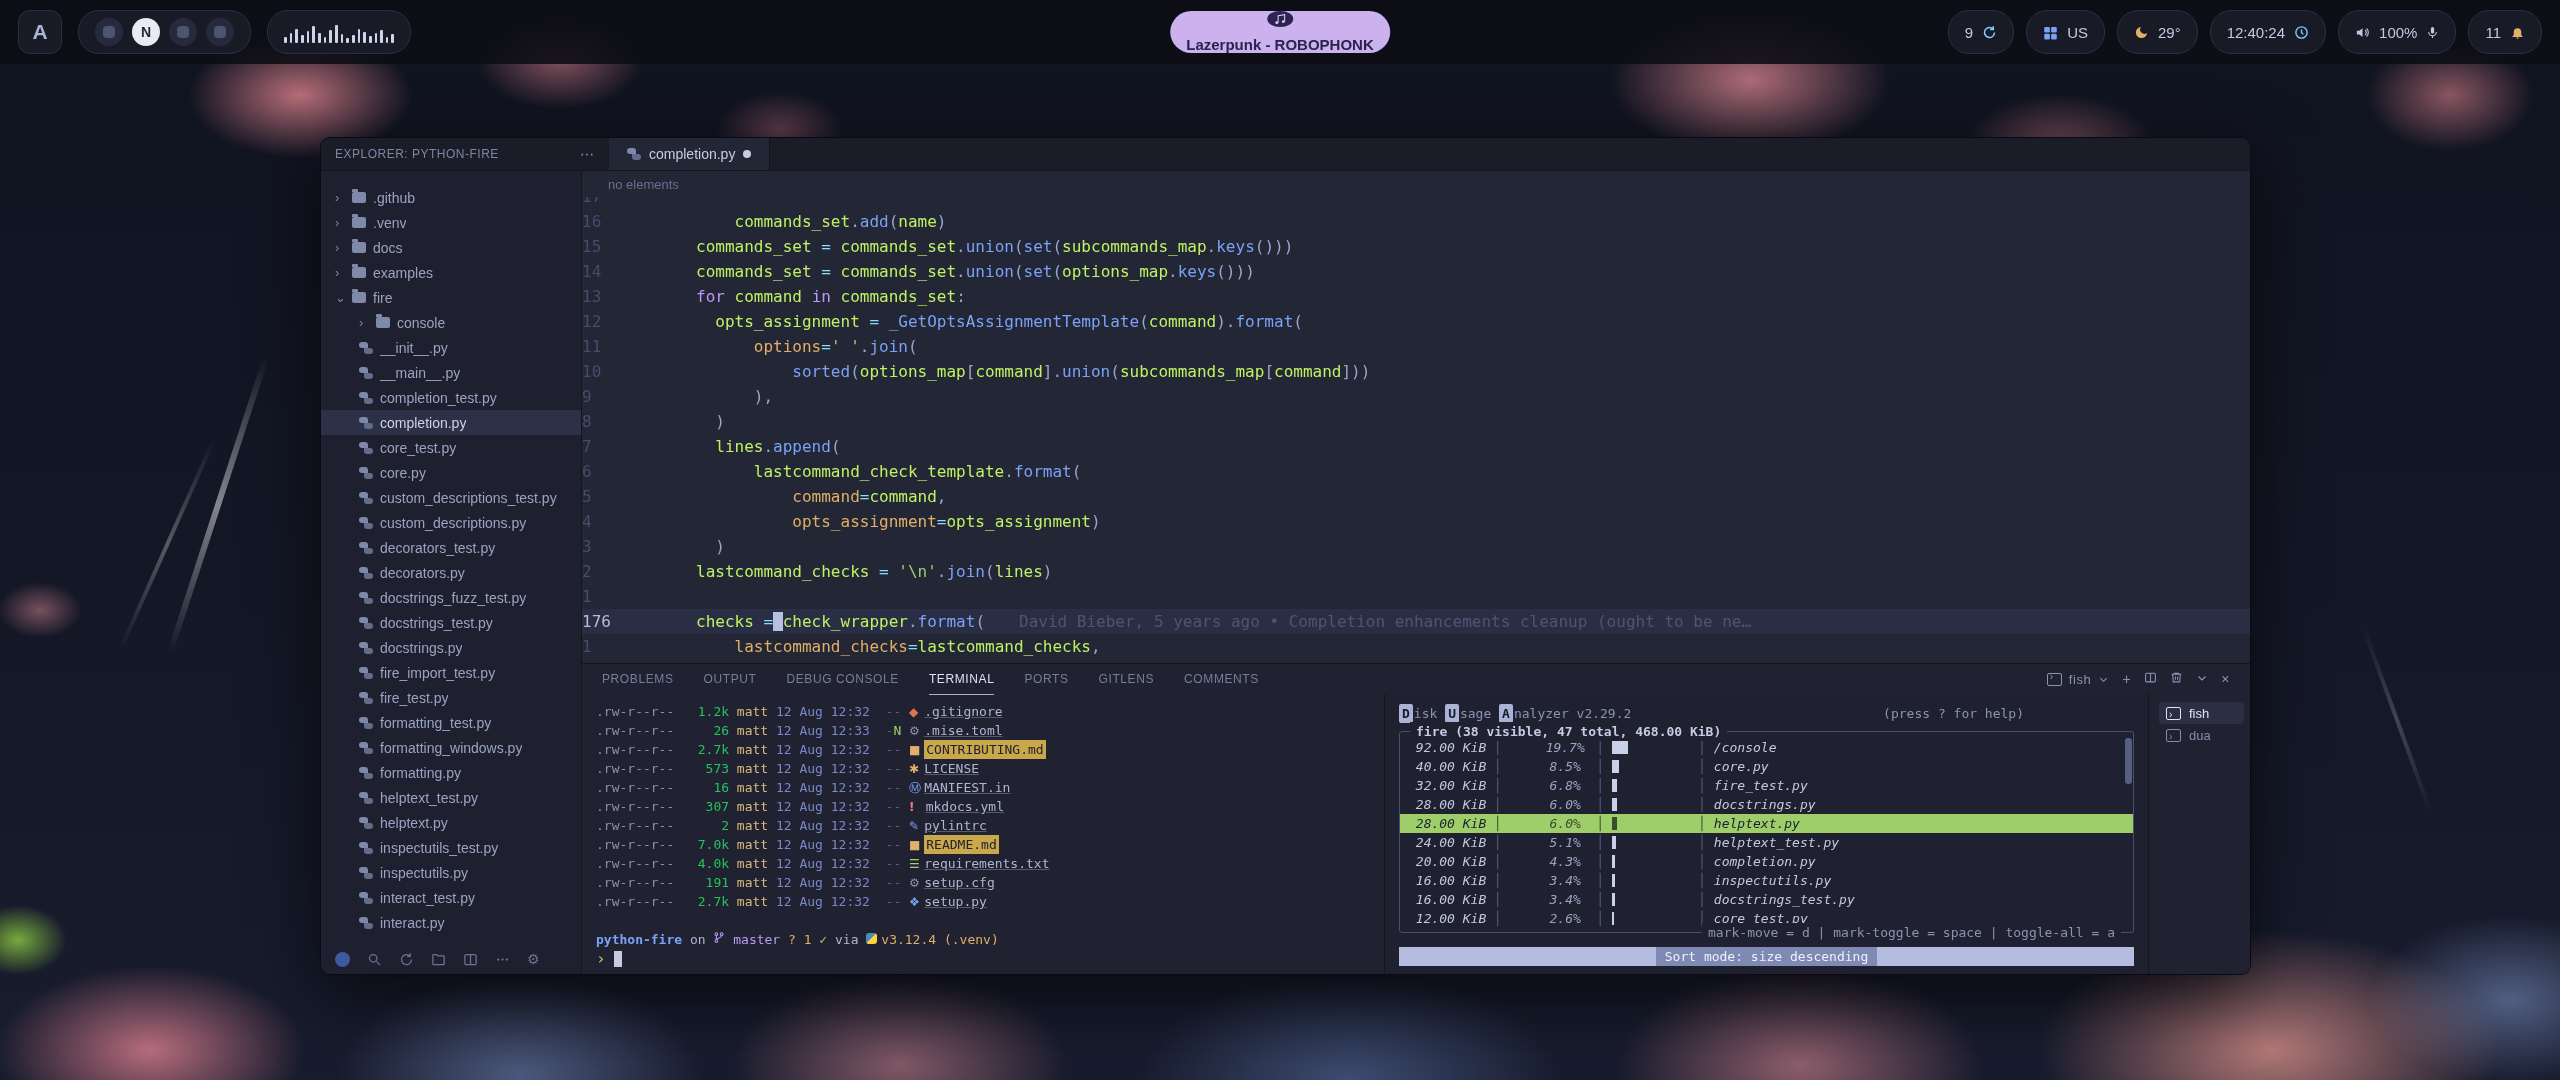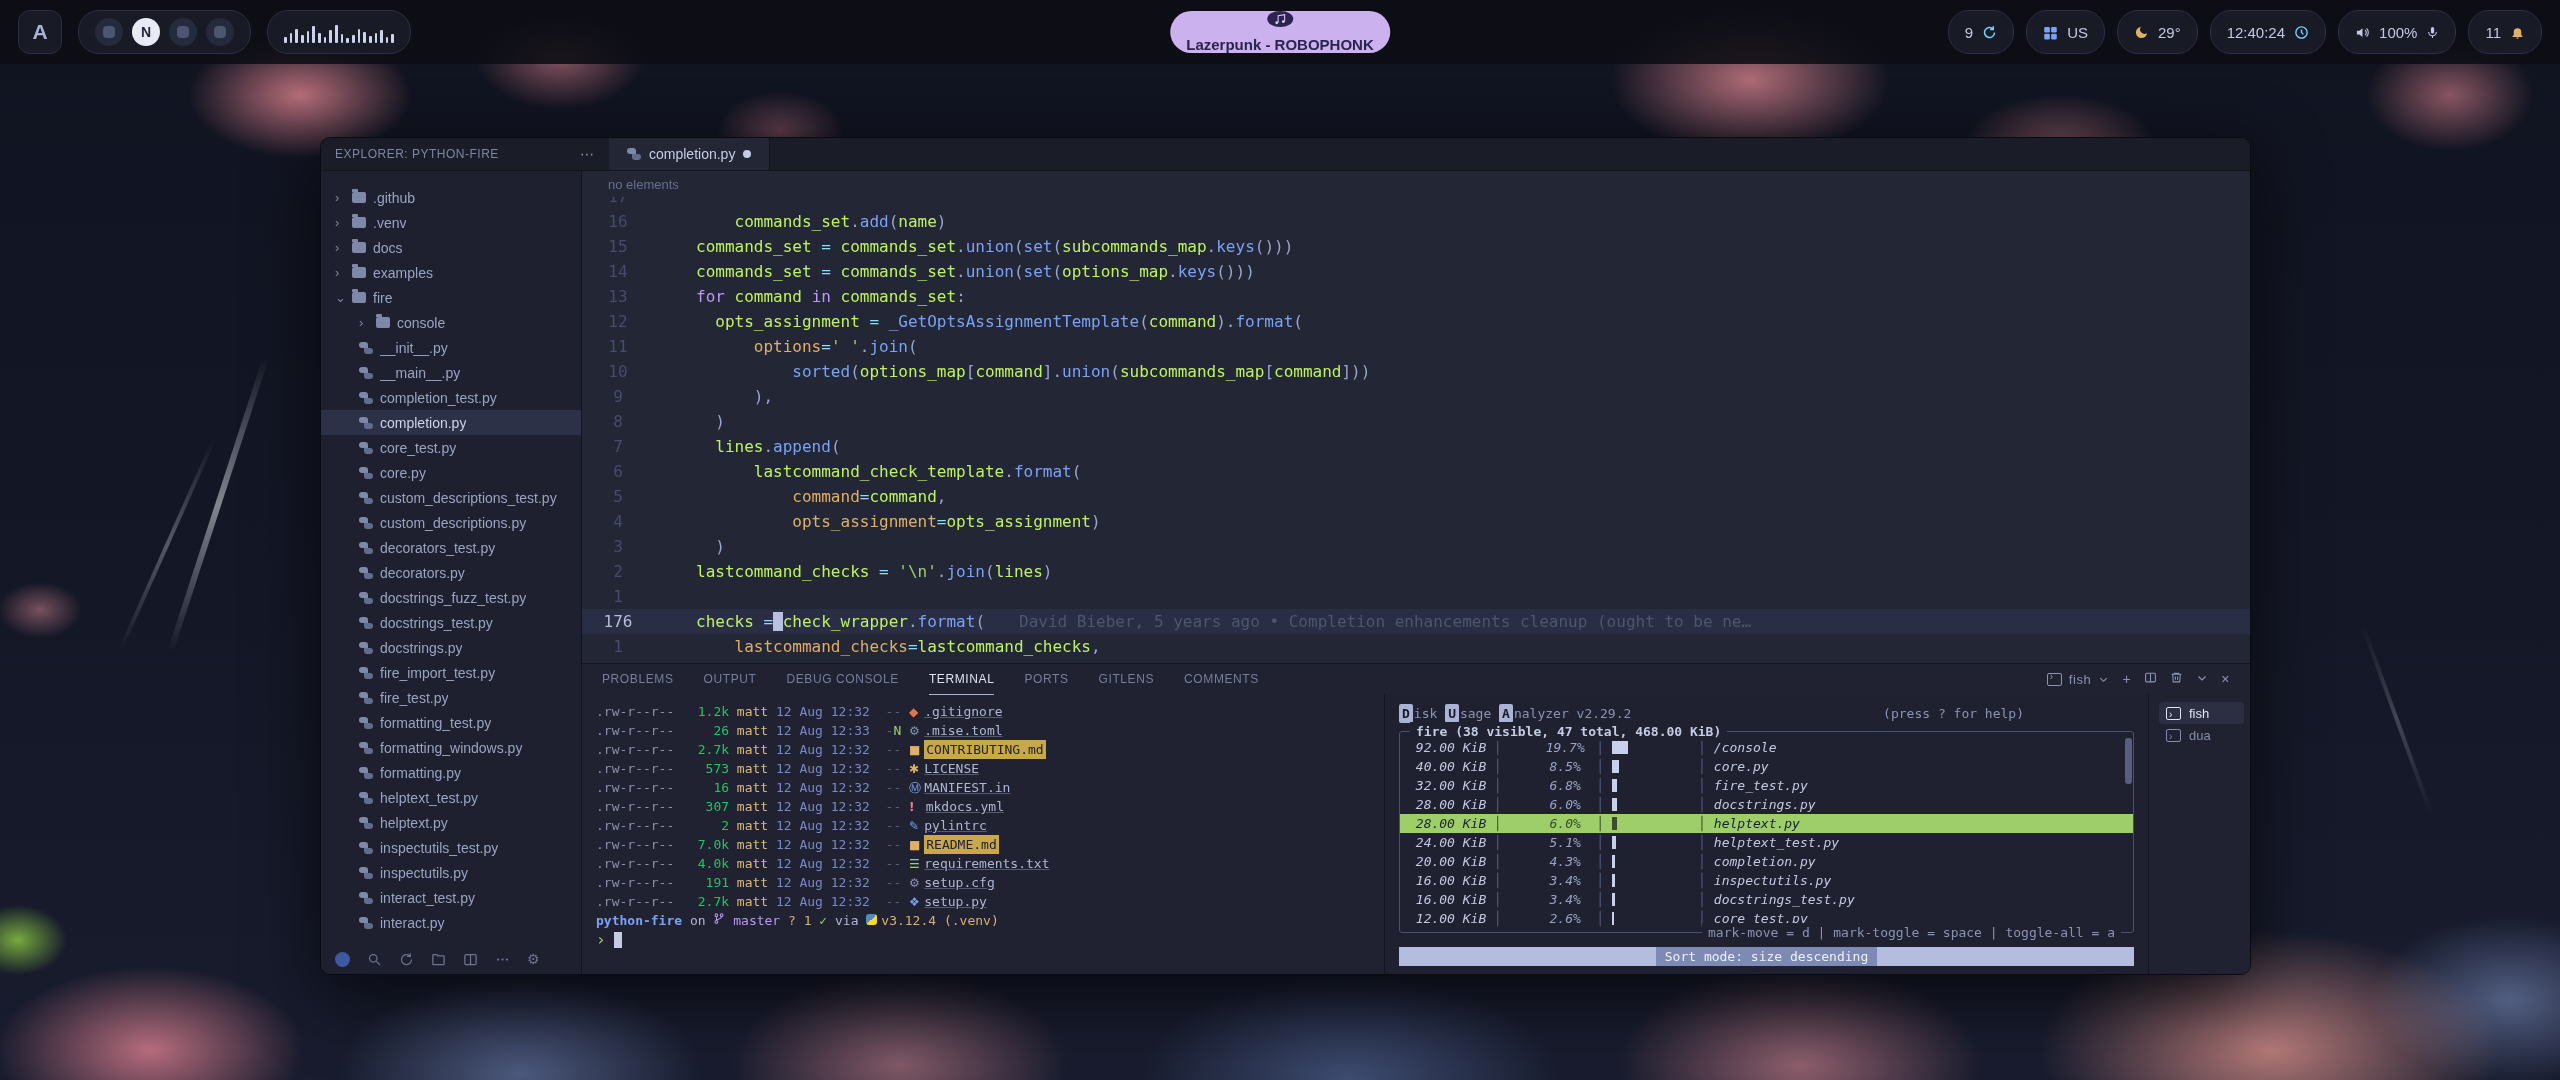--- a/index.html
+++ b/index.html
@@ -75,21 +75,21 @@
   .sb-strip{position:absolute;bottom:0;left:0;right:0;height:30px;display:flex;align-items:center;gap:17px;padding:0 14px;color:#6c7491;}
   .dotbadge{width:15px;height:15px;border-radius:50%;background:#3d59a1;flex:none;}
   .sb-strip svg{display:block;}
 
   
   .editor-col{flex:1;display:flex;flex-direction:column;background:#232635;min-width:0;}
   .breadcrumb{height:26px;flex:none;display:flex;align-items:center;padding-left:26px;color:#666f8e;font-size:13px;}
   .code{flex:1;overflow:hidden;font:16px/25px "DejaVu Sans Mono",monospace;}
   .cl{display:flex;height:25px;white-space:pre;}
   .cl.first{margin-top:-13px;}
-  .ln{width:72px;flex:none;text-align:center;padding-right:24px;color:#454c6d;}
+  .ln{width:72px;flex:none;text-align:left;padding-right:24px;color:#454c6d;}
   .ct{color:#a9b1d6;padding-left:18px;}
   .cl.cur{background:#2a2e45;}
   .cl.cur .ln{color:#b6bdd8;}
   .tok-v{color:#bef264;} .tok-k{color:#bb9af7;} .tok-f{color:#7aa2f7;} .tok-s{color:#9ece6a;}
   .tok-p{color:#e0af68;} .tok-o{color:#89ddff;} .tok-d{color:#9aa5ce;}
   .cursor{background:#b8c0e0;color:#1a1c28;}
   .blame{color:#4e5570;margin-left:34px;}
 
   
   .panel{height:310px;flex:none;border-top:1px solid #13141d;display:flex;flex-direction:column;background:#202231;}
@@ -106,21 +106,21 @@
   .c-size{color:#22c55e;width:7ch;text-align:right;margin-right:1ch;}
   .c-own{color:#d9b97c;margin-right:1ch;}
   .c-date{color:#7a88c7;margin-right:2ch;}
   .c-git{color:#565f76;width:2ch;margin-right:1ch;}
   .gitN{color:#9ece6a;}
   .c-icon{width:2ch;font-family:"DejaVu Sans",sans-serif;font-size:12px;}
   .ic-git{color:#e2754e;} .ic-md{color:#e0af68;} .ic-man{color:#7aa2f7;} .ic-yml{color:#f7768e;font-weight:bold;}
   .ic-txt{color:#9ece6a;} .ic-cfg{color:#8a93b2;}
   .c-name{color:#aeb6d2;text-decoration:underline;text-decoration-color:rgba(150,160,190,.45);}
   .c-name.hl{background:#c9a84c;color:#20222e;text-decoration:none;padding:0 2px;}
-  .prompt{}
+  .prompt{margin-top:19px;}
   .p-dir{color:#7aa2f7;font-weight:bold;} .p-txt{color:#aeb6d2;} .p-branch{color:#bb9af7;}
   .p-status{color:#e0af68;} .p-ok{color:#9ece6a;} .p-ver{color:#e0af68;} .p-venv{color:#e0af68;}
   .pydot{width:11px;height:11px;border-radius:3px;background:linear-gradient(135deg,#4b8bbe 50%,#ffd43b 50%);display:inline-block;margin:0 4px -1px 0;}
   .cursorline .p-ok{font-size:16px;}
   .tcur{width:8px;height:16px;background:#c5cbe3;display:inline-block;margin-left:8px;align-self:center;}
 
   
   .dua{width:735px;flex:none;border-left:1px solid #14151f;padding:10px 14px 0;display:flex;flex-direction:column;background:#1f2130;color:#c3c9e0;}
   .dua-title{display:flex;height:19px;color:#8a93b2;align-items:center;white-space:pre;}
   .dua-key{background:#aab3d6;color:#181a26;padding:0 3px;margin-right:1px;border-radius:2px;font-weight:bold;}

